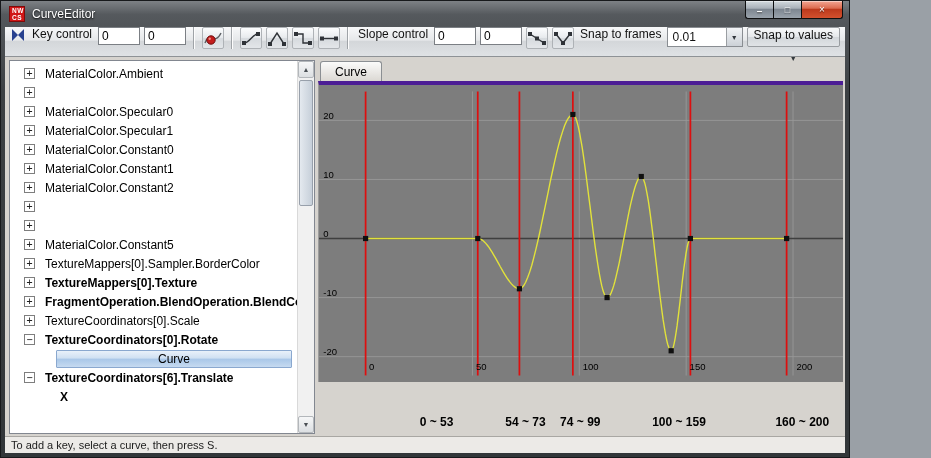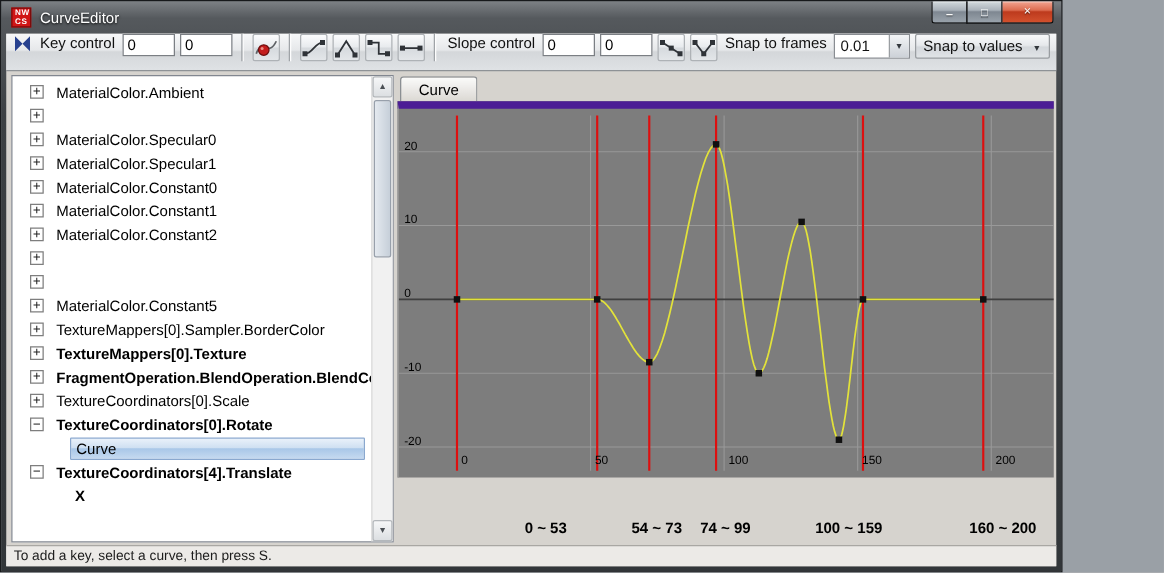--- a/index.html
+++ b/index.html
@@ -39,50 +39,50 @@
   .tbtn{width:26px;height:22px;padding:0;display:flex;align-items:center;justify-content:center;
     border:1px solid #aeb2b6;border-radius:2px;
     background:linear-gradient(180deg,#fcfdfe 0%,#e8ebee 47%,#d6dade 53%,#e3e6e9 100%);}
   .combo{display:flex;width:104px;height:20px;border:1px solid #898d92;background:#fff;align-items:stretch;}
   .combo-val{flex:1;font-size:12px;padding:2px 4px;color:#111;}
   .combo-arrow{width:16px;display:flex;align-items:center;justify-content:center;
     border-left:1px solid #9a9ea2;background:linear-gradient(180deg,#f2f4f6,#ccd1d7);}
   .combo-arrow span,.darr span{font-size:7px;color:#33383d;}
   .dbtn{display:flex;align-items:center;gap:8px;height:20px;padding:0 6px;border:1px solid #999da1;
     border-radius:2px;background:linear-gradient(180deg,#f8f9fa 0%,#e5e8eb 48%,#d3d7db 52%,#e0e3e6 100%);
-    font-size:12px;color:#111;white-space:nowrap;}
+    font-size:12px;color:#111;white-space:nowrap;flex-direction:column;}
   .ml-auto{margin-left:auto;}
   
   .main{flex:1;display:flex;padding:3px 2px 2px 4px;gap:3px;min-height:0;}
   .tree-panel{width:306px;flex:0 0 306px;background:#fff;border:1px solid #828790;display:flex;min-height:0;}
   .tree-list{flex:1;overflow:hidden;padding-top:3px;}
   .tree-row{display:flex;align-items:center;height:19px;white-space:nowrap;font-size:12px;color:#000;}
   .tree-row.bold{font-weight:bold;}
   .glyph{display:inline-flex;align-items:center;justify-content:center;width:11px;height:11px;
     border:1px solid #7e7e7e;background:#fff;font-size:10px;line-height:1;margin-right:6px;
     color:#222;font-family:"DejaVu Sans Mono",monospace;flex:0 0 auto;font-weight:normal;}
-  .lab{padding:1px 4px;}
+  .lab{padding:1px 4px;text-align:center;}
   .tree-row.selected .lab{flex:1;margin-right:5px;border:1px solid #8aa8cf;border-radius:1px;
     background:linear-gradient(180deg,#e9f1fa 0%,#cfe0f2 45%,#a9c7e8 50%,#c6daf0 100%);}
   
   .vscroll{width:17px;flex:0 0 17px;background:#f1f1f1;border-left:1px solid #d9d9d9;position:relative;}
   .scroll-btn{position:absolute;left:0;width:16px;height:17px;display:flex;align-items:center;justify-content:center;
     border:1px solid #b3b7bb;border-radius:2px;background:linear-gradient(180deg,#f6f7f8,#dcdfe2);}
   .scroll-btn span{font-size:7px;color:#4a4f54;}
   .scroll-up{top:0;}
   .scroll-down{bottom:0;}
   .scroll-thumb{position:absolute;left:1px;top:19px;width:14px;height:126px;border:1px solid #98a0ab;
     border-radius:2px;background:linear-gradient(90deg,#e4e9ef,#c6cfd9);}
   
   .right-panel{flex:1;display:flex;flex-direction:column;min-width:0;min-height:0;}
   .tabstrip{height:21px;flex:0 0 21px;display:flex;align-items:flex-end;padding-left:2px;}
   .tab{height:20px;display:flex;align-items:center;padding:0 14px;font-size:12px;color:#000;
     border:1px solid #8b8f93;border-bottom:none;border-radius:3px 3px 0 0;
     background:linear-gradient(180deg,#fbfbfa,#dbd8d3);}
-  .chart-wrap{flex:1;position:relative;min-height:0;border-left:1px solid #9b9b9b;border-top:6px solid #4c1d95;text-align:center;}
+  .chart-wrap{flex:1;position:relative;min-height:0;border-left:1px solid #9b9b9b;border-top:4px solid #4c1d95;text-align:center;}
   .chart-wrap svg{position:absolute;inset:0;width:100%;height:100%;display:block;
     font-family:"Liberation Sans",sans-serif;}
   .segment-row{height:24px;flex:0 0 24px;position:relative;background:#d6d3ce;margin-top:28px;}
   .seg-label{position:absolute;top:50%;transform:translate(-50%,-50%);font-weight:bold;font-size:12px;
     color:#000;white-space:nowrap;}
   
   .statusbar{height:17px;flex:0 0 17px;background:#eceae7;border-top:1px solid #a9a7a3;display:flex;
     align-items:center;padding:0 6px;font-size:11px;color:#1c1c1c;}
 </style>
 </head>
@@ -249,21 +249,21 @@
             </div>
             <div class="tree-row bold" style="padding-left: 14px;">
               <span class="glyph">−</span>
               <span class="lab">TextureCoordinators[0].Rotate</span>
             </div>
             <div class="tree-row selected" style="padding-left: 46px;">
               <span class="lab">Curve</span>
             </div>
             <div class="tree-row bold" style="padding-left: 14px;">
               <span class="glyph">−</span>
-              <span class="lab">TextureCoordinators[4].Translate</span>
+              <span class="lab">TextureCoordinators[6].Translate</span>
             </div>
             <div class="tree-row bold" style="padding-left: 46px;">
               <span class="lab">X</span>
             </div>
           </div>
         <div class="vscroll">
           <div class="scroll-btn scroll-up">
               <span>▲</span>
             </div>
           <div class="scroll-thumb"></div>

